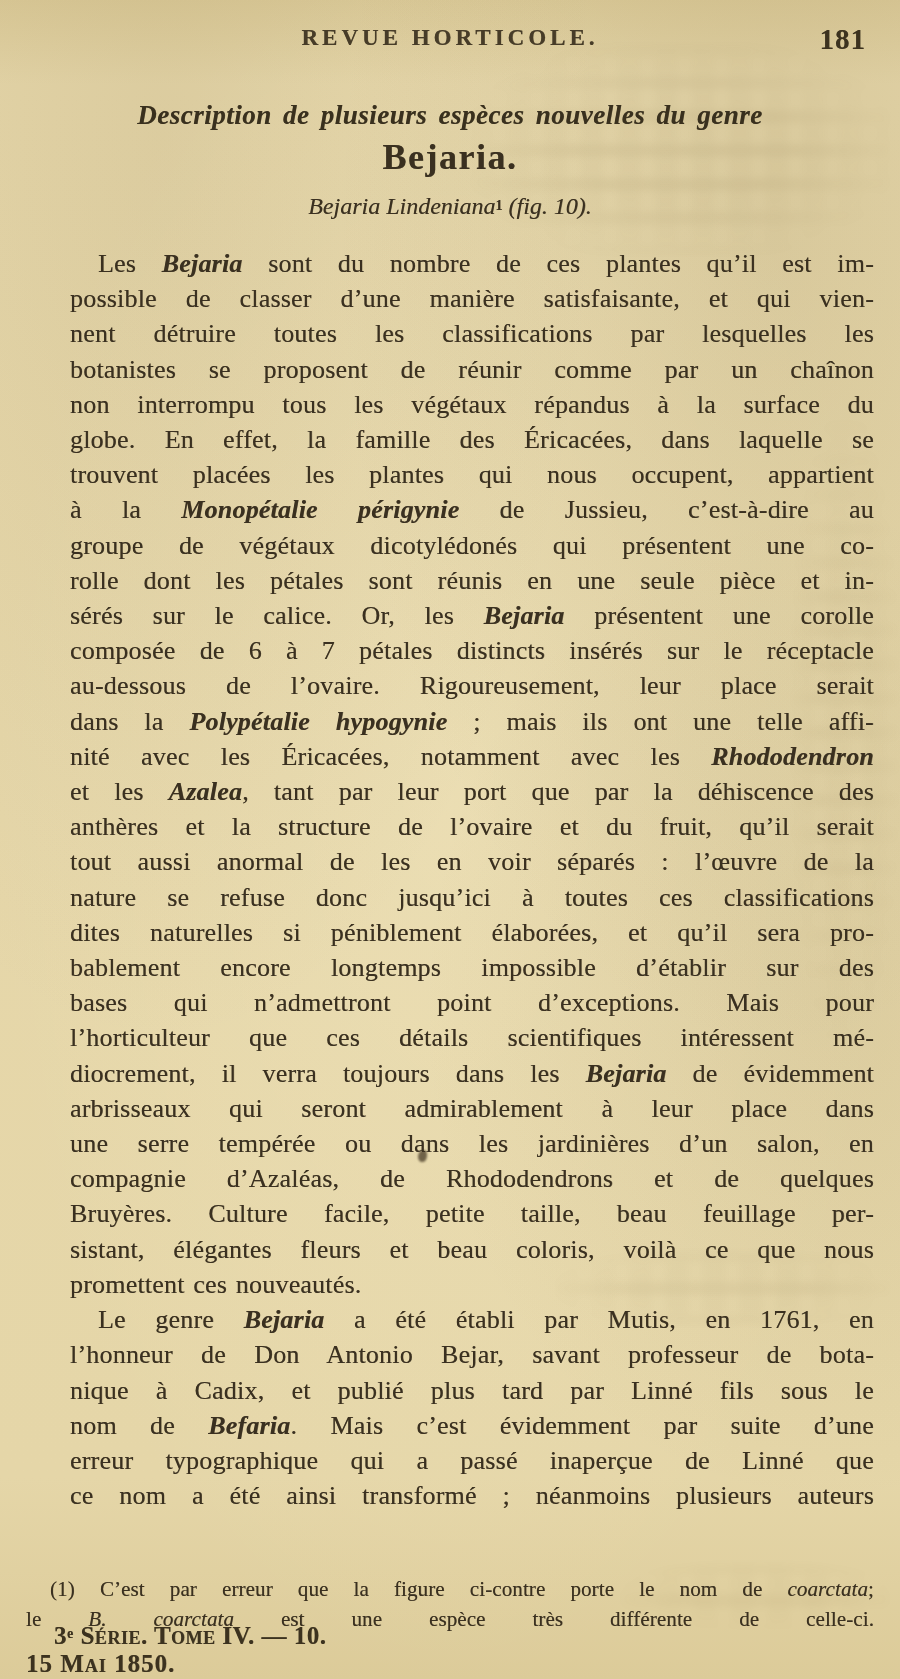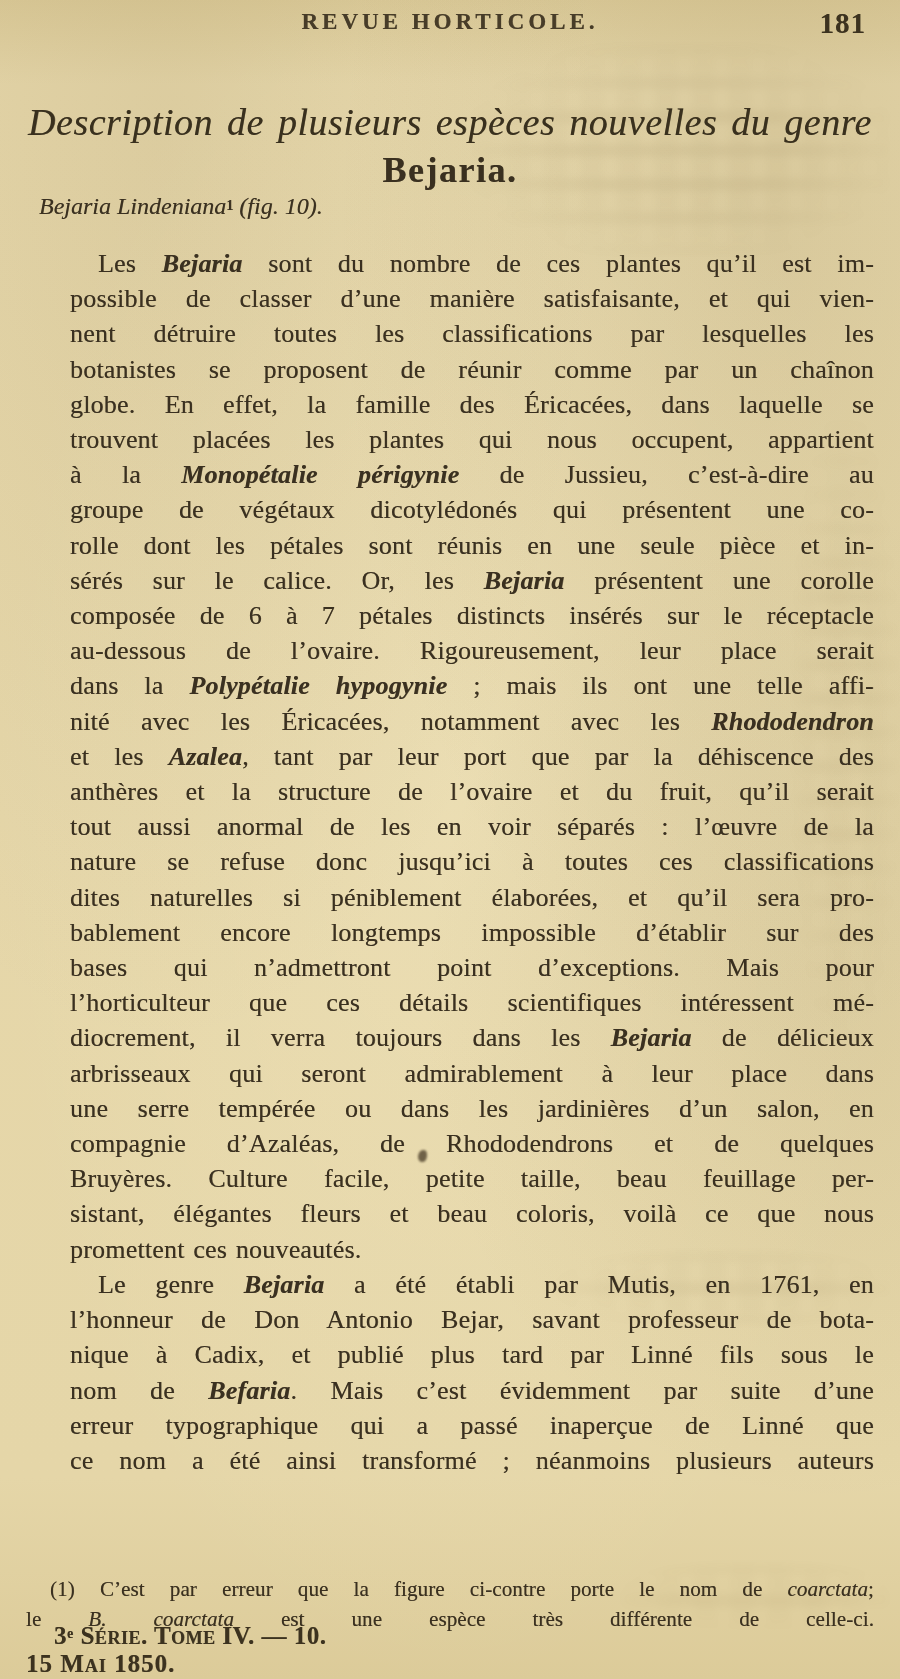--- a/index.html
+++ b/index.html
@@ -32,37 +32,37 @@
   }
   .ghost-a{top:42px;left:470px;width:420px;height:215px;}
   .ghost-b{top:420px;left:790px;width:110px;height:620px;opacity:.08;}
   .ghost-c{top:1248px;left:555px;width:335px;height:80px;opacity:.11;}
   .ghost-d{top:1560px;left:620px;width:270px;height:70px;opacity:.09;}
   .speck{
     position:absolute;top:1150px;left:418px;width:9px;height:12px;
     background:#473a26;border-radius:60% 40% 55% 45%;filter:blur(1px);opacity:.75;
   }
   
-  .header{position:absolute;top:9px;left:0;right:0;height:34px;text-align:center;}
+  .header{position:absolute;top:25px;left:0;right:0;height:34px;text-align:center;}
   .journal{
     font-size:23px;font-weight:600;letter-spacing:4px;color:#473c28;
   }
   .pageno{
     position:absolute;right:34px;top:-2px;
     font-size:29px;font-weight:700;letter-spacing:1px;color:#3c321f;
   }
   
   .title-block{position:absolute;top:100px;left:0;right:0;text-align:center;}
   .title-l1{
-    font-size:38px;font-style:italic;font-weight:400;
+    font-size:27px;font-style:italic;font-weight:700;
     letter-spacing:.5px;word-spacing:4px;color:#39301e;
   }
   .title-l2{font-size:36px;font-weight:600;letter-spacing:1.5px;margin-top:5px;}
   
-  .species{position:absolute;top:193px;left:0;right:0;font-size:24px;margin-left:39px;}
+  .species{position:absolute;top:193px;left:0;right:0;text-align:center;font-size:24px;}
   .sp-name,.sp-fig{font-style:italic;}
   .sp-ref{font-size:14px;font-weight:700;vertical-align:4px;}
   
   .body-text{position:absolute;top:246px;left:26px;right:26px;}
   .body-text .line{
     font-size:26px;line-height:35.2px;
     letter-spacing:.2px;word-spacing:2px;
     text-align:justify;text-align-last:justify;
     white-space:nowrap;
     margin-left:44px;
@@ -114,39 +114,40 @@
   <div class="species">
     <span class="sp-name">Bejaria Lindeniana</span><sup class="sp-ref">1</sup><span class="sp-fig"> (fig. 10).</span>
   </div>
 
   <div class="body-text">
       <div class="para">
         <div class="line indent"><span>Les </span><span class="it">Bejaria</span><span> sont du nombre de ces plantes qu’il est im-</span></div>
         <div class="line"><span>possible de classer d’une manière satisfaisante, et qui vien-</span></div>
         <div class="line"><span>nent détruire toutes les classifications par lesquelles les</span></div>
         <div class="line"><span>botanistes se proposent de réunir comme par un chaînon</span></div>
+        <div class="line"><span>non interrompu tous les végétaux répandus à la surface du</span></div>
         <div class="line"><span>globe. En effet, la famille des Éricacées, dans laquelle se</span></div>
         <div class="line"><span>trouvent placées les plantes qui nous occupent, appartient</span></div>
         <div class="line"><span>à la </span><span class="it">Monopétalie périgynie</span><span> de Jussieu, c’est-à-dire au</span></div>
         <div class="line"><span>groupe de végétaux dicotylédonés qui présentent une co-</span></div>
         <div class="line"><span>rolle dont les pétales sont réunis en une seule pièce et in-</span></div>
         <div class="line"><span>sérés sur le calice. Or, les </span><span class="it">Bejaria</span><span> présentent une corolle</span></div>
         <div class="line"><span>composée de 6 à 7 pétales distincts insérés sur le réceptacle</span></div>
         <div class="line"><span>au-dessous de l’ovaire. Rigoureusement, leur place serait</span></div>
         <div class="line"><span>dans la </span><span class="it">Polypétalie hypogynie</span><span> ; mais ils ont une telle affi-</span></div>
         <div class="line"><span>nité avec les Éricacées, notamment avec les </span><span class="it">Rhododendron</span></div>
         <div class="line"><span>et les </span><span class="it">Azalea</span><span>, tant par leur port que par la déhiscence des</span></div>
         <div class="line"><span>anthères et la structure de l’ovaire et du fruit, qu’il serait</span></div>
         <div class="line"><span>tout aussi anormal de les en voir séparés : l’œuvre de la</span></div>
         <div class="line"><span>nature se refuse donc jusqu’ici à toutes ces classifications</span></div>
         <div class="line"><span>dites naturelles si péniblement élaborées, et qu’il sera pro-</span></div>
         <div class="line"><span>bablement encore longtemps impossible d’établir sur des</span></div>
         <div class="line"><span>bases qui n’admettront point d’exceptions. Mais pour</span></div>
         <div class="line"><span>l’horticulteur que ces détails scientifiques intéressent mé-</span></div>
-        <div class="line"><span>diocrement, il verra toujours dans les </span><span class="it">Bejaria</span><span> de délicieux</span></div>
+        <div class="line"><span>diocrement, il verra toujours dans les </span><span class="it">Bejaria</span><span> de évidemment</span></div>
         <div class="line"><span>arbrisseaux qui seront admirablement à leur place dans</span></div>
         <div class="line"><span>une serre tempérée ou dans les jardinières d’un salon, en</span></div>
         <div class="line"><span>compagnie d’Azaléas, de Rhododendrons et de quelques</span></div>
         <div class="line"><span>Bruyères. Culture facile, petite taille, beau feuillage per-</span></div>
         <div class="line"><span>sistant, élégantes fleurs et beau coloris, voilà ce que nous</span></div>
         <div class="line endline"><span>promettent ces nouveautés.</span></div>
       </div>
       <div class="para">
         <div class="line indent"><span>Le genre </span><span class="it">Bejaria</span><span> a été établi par Mutis, en 1761, en</span></div>
         <div class="line"><span>l’honneur de Don Antonio Bejar, savant professeur de bota-</span></div>

